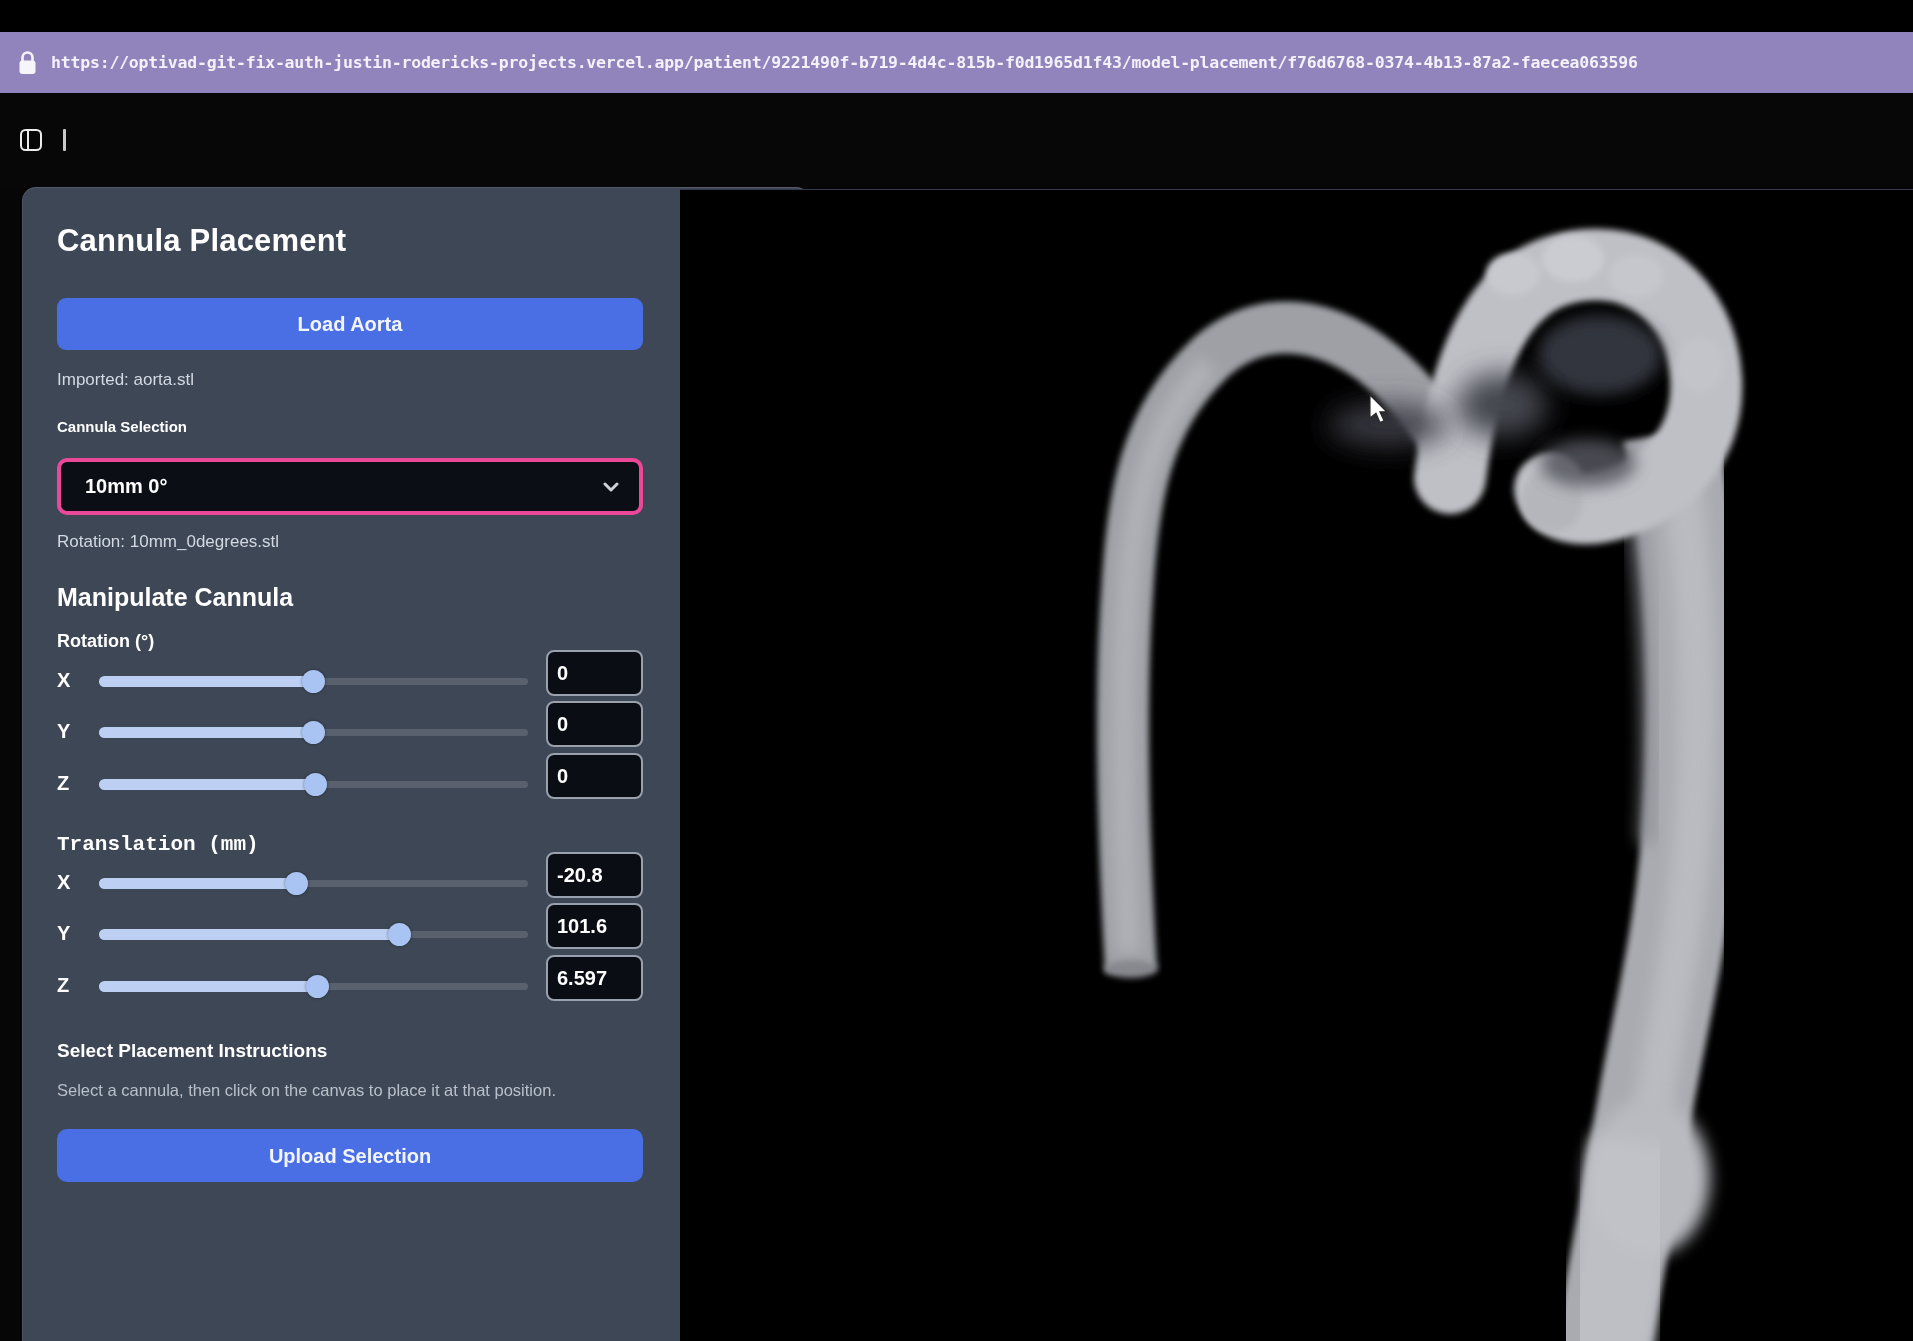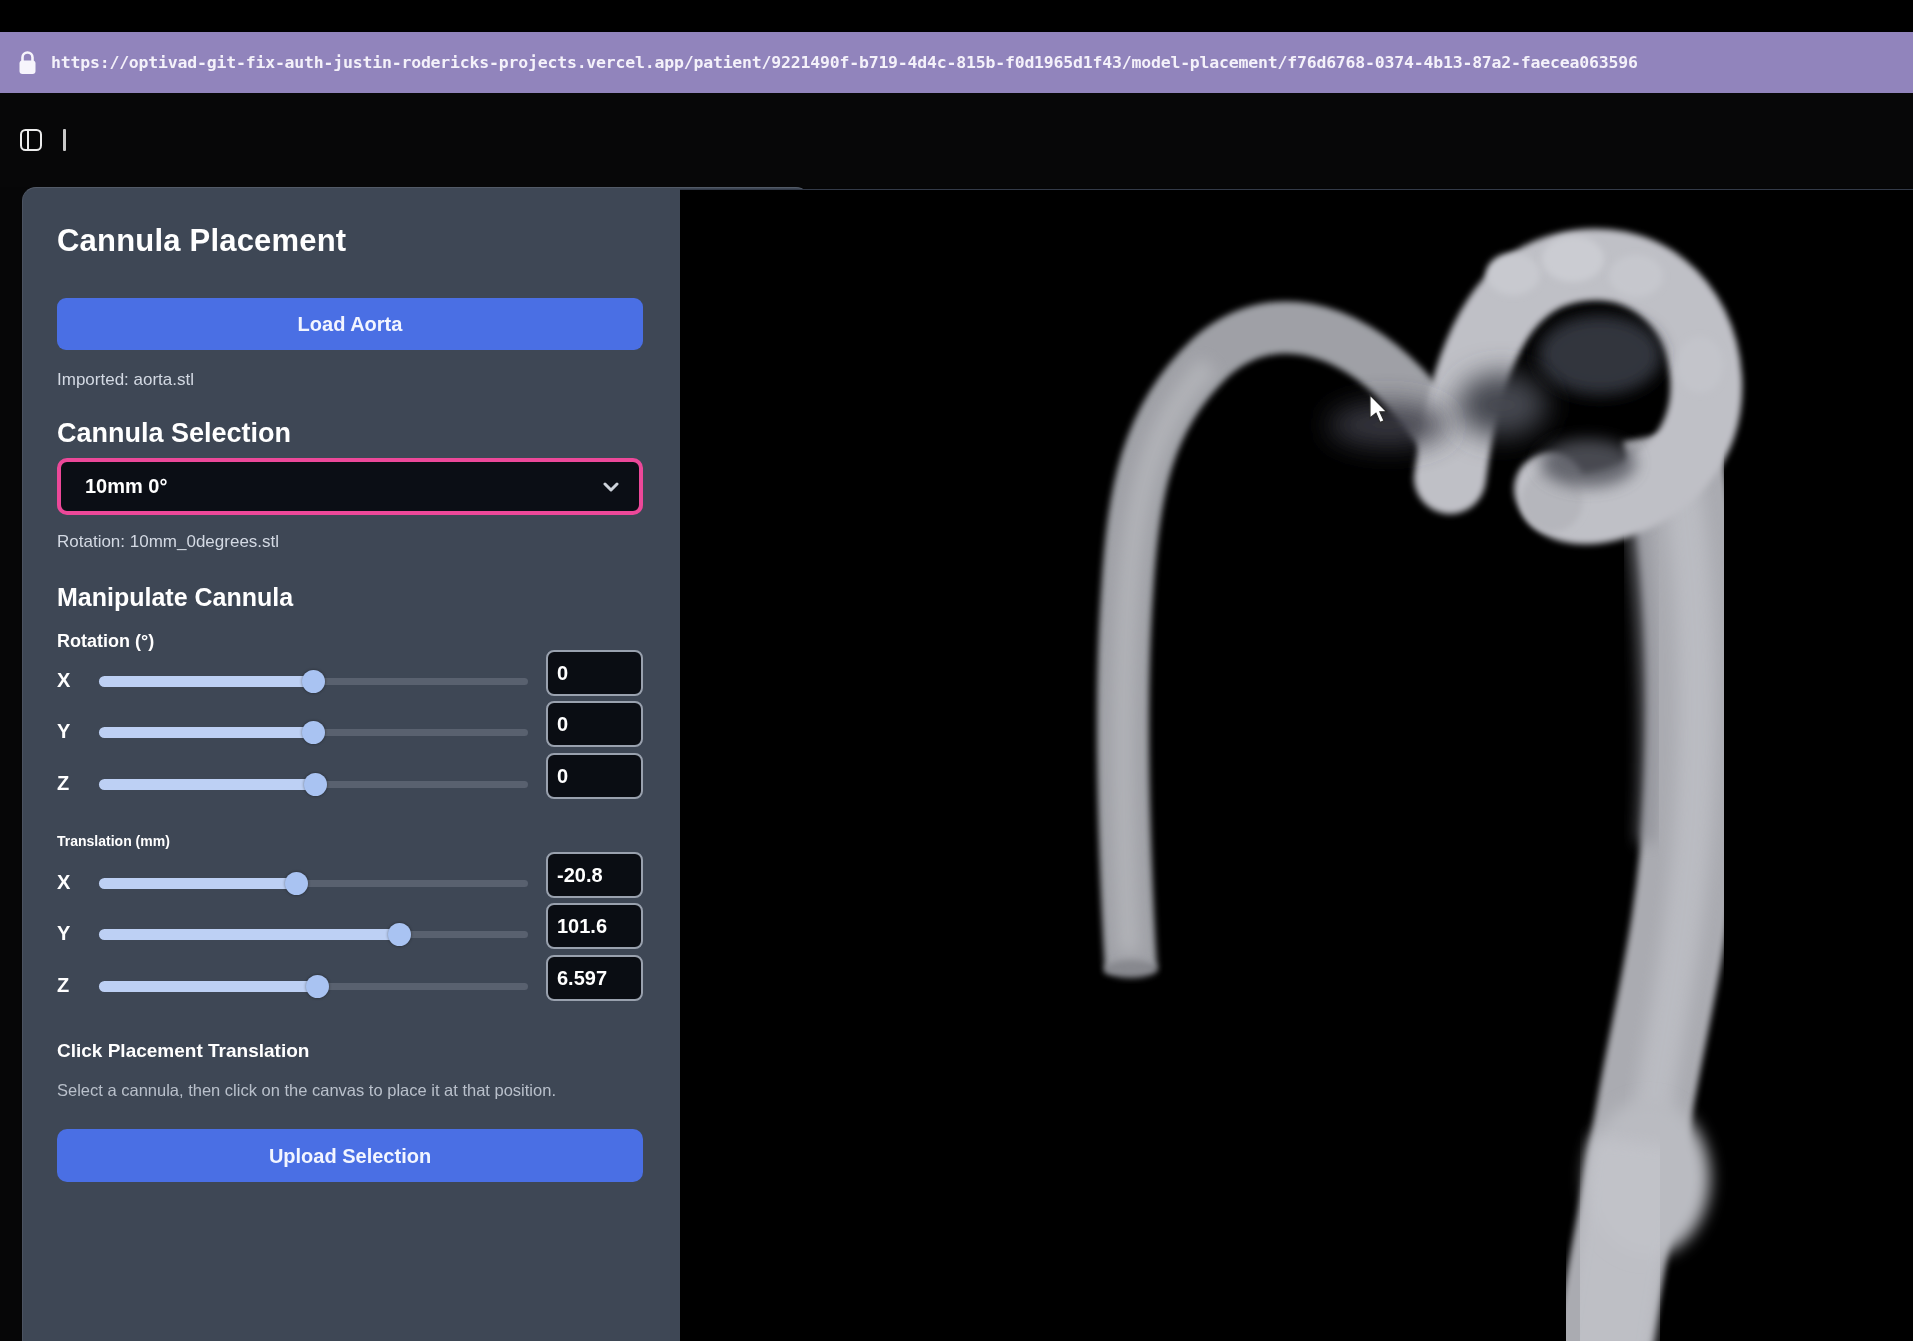--- a/index.html
+++ b/index.html
@@ -26,30 +26,30 @@
              border-top:1px solid #525a67; border-left:1px solid #4b5361; border-right:1px solid #373f4c; }
   .sb-title { position:absolute; left:34px; top:35px; font-size:31px; font-weight:bold; color:#ffffff; letter-spacing:0.2px; }
   .btn-blue { position:absolute; left:34px; width:586px; height:52px; background:#4a6fe4;
               border:none; border-radius:9px; color:#f2f5ff; font-size:20px; font-weight:bold;
               font-family:"Liberation Sans", sans-serif; text-align:center; line-height:52px; cursor:pointer; }
   #load-aorta-btn { top:110px; }
   #upload-btn { top:941px; height:53px; border-radius:10px; }
   .imported-note { position:absolute; left:34px; font-size:17px; color:#d3d9e3; }
   #imported-aorta { top:182px; }
   .section-label { position:absolute; left:34px; color:#ffffff; font-weight:bold; }
-  #cannula-selection-label { top:230px; font-size:27px; }
+  #cannula-selection-label { top:230px; font-size:15px; }
   .select-box { position:absolute; left:34px; top:270px; width:586px; height:57px;
                 background:#0b0e15; border:4px solid #ec4899; border-radius:10px;
                 display:flex; align-items:center; justify-content:space-between;
                 padding:0 20px 0 24px; cursor:pointer; }
   .select-box .sel-val { color:#ffffff; font-size:20px; font-weight:bold; }
   #imported-cannula { top:344px; }
   #manipulate-heading { top:395px; font-size:25px; }
   #rotation-label { top:443px; font-size:18px; }
-  #translation-label { top:645px; font-size:14px; }
+  #translation-label { top:645px; font-size:21px;font-family:Liberation Mono, monospace; }
   #instructions-heading { top:852px; font-size:19px; }
   .instructions-text { position:absolute; left:34px; top:893px; width:560px;
                        font-size:16.5px; color:#b9c0cb; }
 
   
   .srow { position:absolute; left:34px; width:586px; height:46px; }
   .srow .axis { position:absolute; left:0; top:10px; font-size:20px; font-weight:bold; color:#ffffff; }
   .srow .track { position:absolute; left:42px; top:15px; width:429px; height:15px; cursor:pointer; }
   .srow .rail  { position:absolute; left:0; top:4px; width:100%; height:7px; background:#59616f; border-radius:4px; }
   .srow .fill  { position:absolute; left:0; top:2px; height:11px; background:#bdd0f4; border-radius:6px; }
@@ -160,21 +160,21 @@
     <div class="srow" id="tr-z">
       <span class="axis">Z</span>
       <div class="track">
         <div class="rail"></div>
           <div class="fill" style="width: 51%;"></div>
           <div class="thumb" style="left: calc(51% - 11.5px);"></div>
       </div>
       <input class="val" readonly="" value="6.597" style="">
     </div>
 
-    <div class="section-label" id="instructions-heading">Click Placement Translation</div>
+    <div class="section-label" id="instructions-heading">Select Placement Instructions</div>
     <div class="instructions-text">Select a cannula, then click on the canvas to place it at that position.</div>
 
     <button class="btn-blue" id="upload-btn">Upload Selection</button>
   </div>
 
   <div class="canvas3d">
     <svg width="1233" height="1184" viewBox="680 157 1233 1184">
       <defs>
         <filter id="soft" x="-30%" y="-30%" width="160%" height="160%">
             <feGaussianBlur stdDeviation="3"></feGaussianBlur>

